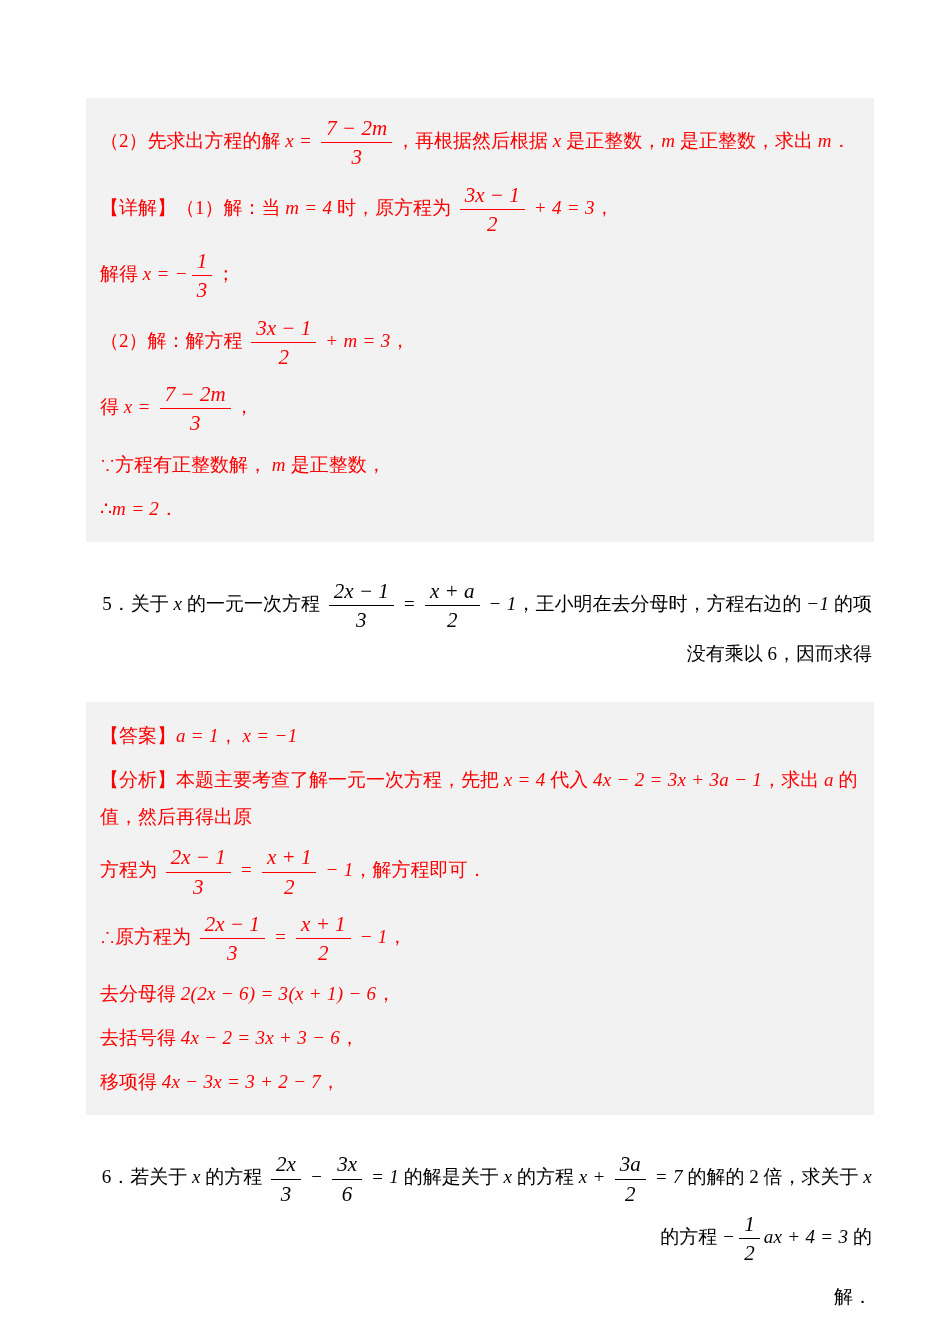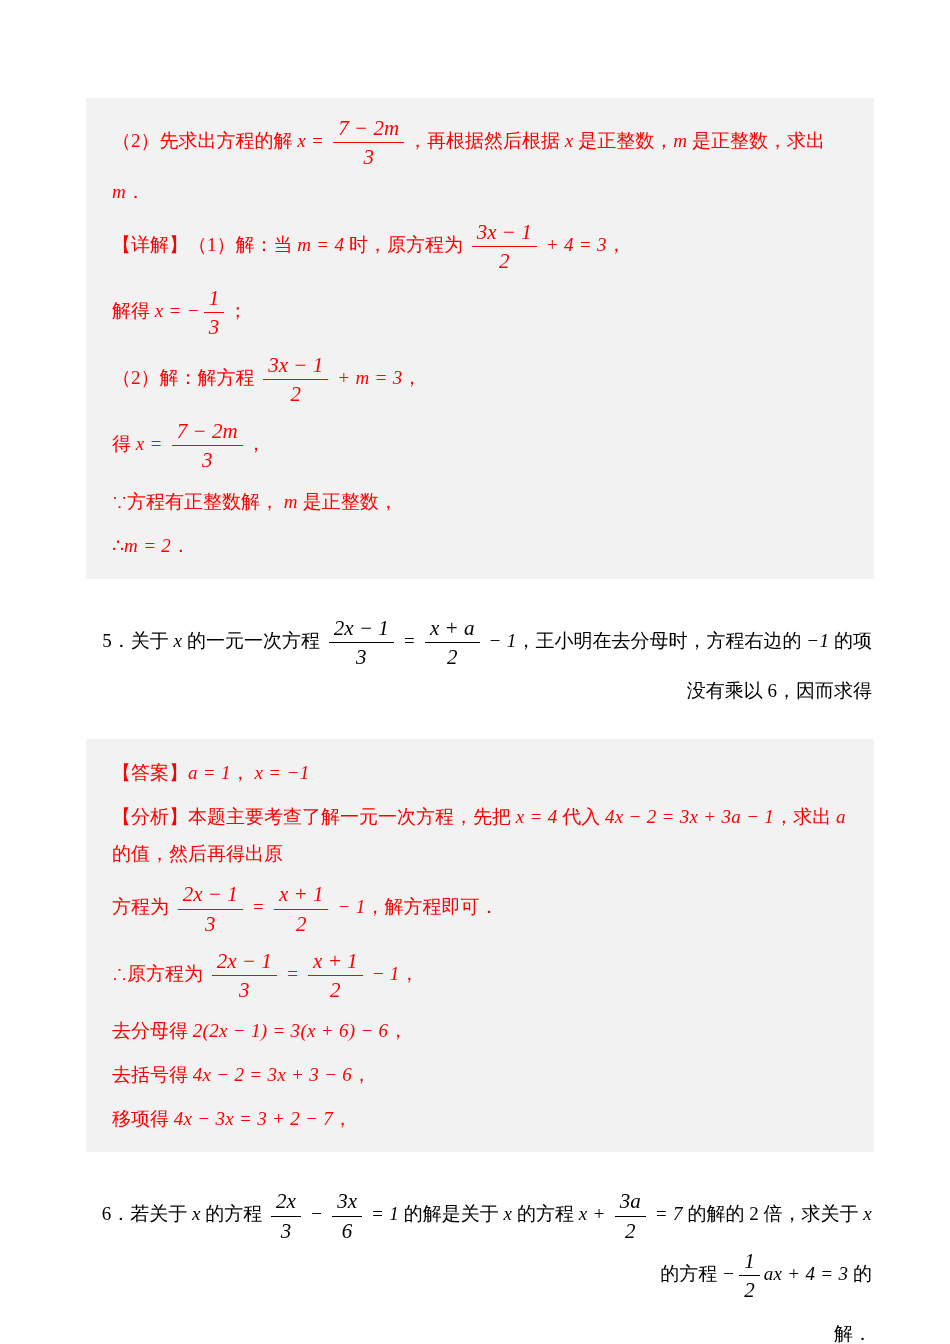--- a/index.html
+++ b/index.html
@@ -20,21 +20,21 @@
   }
   .block.question {
     color: var(--question-text, #000000);
     padding: 4px 2px;
     margin: 20px 0 16px 0;
   }
   .line {
     font-size: 19px;
     line-height: 1.95;
   }
-  .block.answer .line { margin: 7px 16px; }
+  .block.answer .line { margin: 7px 4px; }
   .block.question .line { margin: 10px 0; text-align: right; }
   .cn { font-family: "Liberation Serif", serif; }
   .math {
     font-family: "Liberation Serif", serif;
     font-style: italic;
     letter-spacing: 0.3px;
     white-space: pre;
   }
   .frac {
     display: inline-flex;
@@ -102,21 +102,21 @@
             <span class="num">x + 1</span>
             <span class="den">2</span>
           </span><span class="math"> − 1</span><span class="cn">，解方程即可．</span></div>
         <div class="line"><span class="cn">∴原方程为 </span><span class="frac">
             <span class="num">2x − 1</span>
             <span class="den">3</span>
           </span><span class="math"> = </span><span class="frac">
             <span class="num">x + 1</span>
             <span class="den">2</span>
           </span><span class="math"> − 1</span><span class="cn">，</span></div>
-        <div class="line"><span class="cn">去分母得 </span><span class="math">2(2x − 1) = 3(x + 6) − 6</span><span class="cn">，</span></div>
+        <div class="line"><span class="cn">去分母得 </span><span class="math">2(2x − 6) = 3(x + 1) − 6</span><span class="cn">，</span></div>
         <div class="line"><span class="cn">去括号得 </span><span class="math">4x − 2 = 3x + 3 − 6</span><span class="cn">，</span></div>
         <div class="line"><span class="cn">移项得 </span><span class="math">4x − 3x = 3 + 2 − 7</span><span class="cn">，</span></div>
       </div>
       <div class="block question">
         <div class="line"><span class="cn">6．若关于 </span><span class="math">x</span><span class="cn"> 的方程 </span><span class="frac">
             <span class="num">2x</span>
             <span class="den">3</span>
           </span><span class="math"> − </span><span class="frac">
             <span class="num">3x</span>
             <span class="den">6</span>

